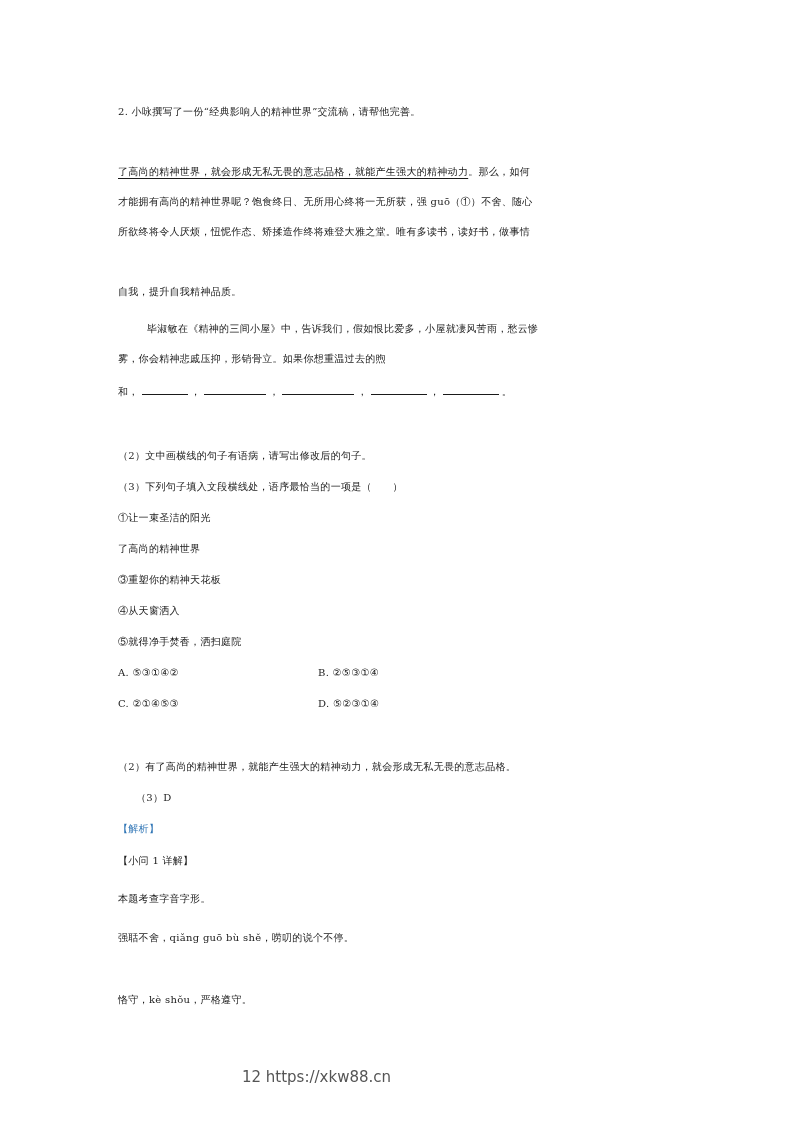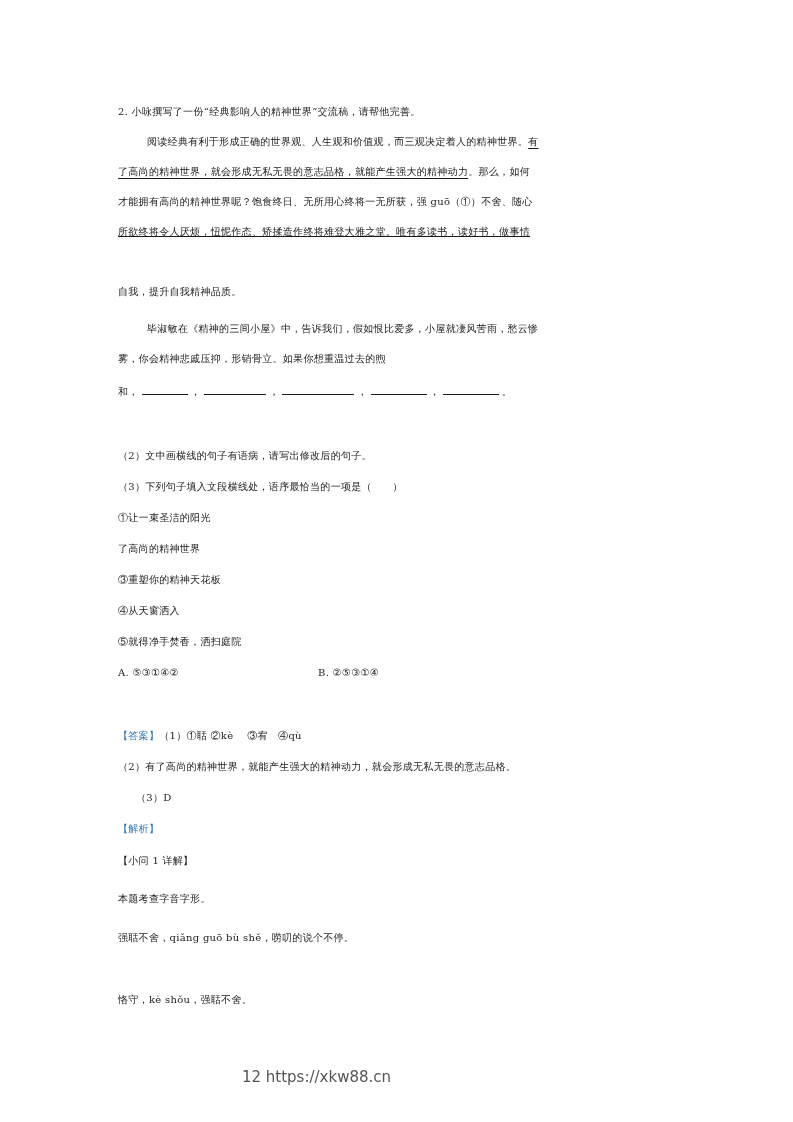--- a/index.html
+++ b/index.html
@@ -31,55 +31,52 @@
     }
     .optcol { display: inline-block; width: 200px; }
   </style>
 </head>
 <body>
 
 <div class="page">
 
   <div class="line" style="top:103px;">2. 小咏撰写了一份“经典影响人的精神世界”交流稿，请帮他完善。</div>
 
-  <div class="line indent" style="top:133px;">
-    <span>阅读经典有利于形成正确的世界观、人生观和价值观，而三观决定着人的精神世界。</span><span class="ul">有</span>
-  </div>
   <div class="line" style="top:163px;">
     <span class="ul">了高尚的精神世界，就会形成无私无畏的意志品格，就能产生强大的精神动力</span><span>。那么，如何</span>
   </div>
   <div class="line" style="top:193px;">才能拥有高尚的精神世界呢？饱食终日、无所用心终将一无所获，强 guō（①）不舍、随心</div>
-  <div class="line" style="top:223px;text-decoration:underline;">所欲终将令人厌烦，忸怩作态、矫揉造作终将难登大雅之堂。唯有多读书，读好书，做事情</div>
+  <div class="line" style="top:223px;">所欲终将令人厌烦，忸怩作态、矫揉造作终将难登大雅之堂。唯有多读书，读好书，做事情</div>
   <div class="line" style="top:283px;">自我，提升自我精神品质。</div>
 
   <div class="line indent" style="top:320px;">毕淑敏在《精神的三间小屋》中，告诉我们，假如恨比爱多，小屋就凄风苦雨，愁云惨</div>
   <div class="line" style="top:350px;">雾，你会精神悲戚压抑，形销骨立。如果你想重温过去的煦</div>
   <div class="line" style="top:380px;">
     <span>和，</span><span class="blank" style="width:46px;"></span><span>，</span><span class="blank" style="width:62px;"></span><span>，</span><span class="blank" style="width:72px;"></span><span>，</span><span class="blank" style="width:56px;"></span><span>，</span><span class="blank" style="width:56px;"></span><span>。</span>
   </div>
 
   <div class="line" style="top:447px;">（2）文中画横线的句子有语病，请写出修改后的句子。</div>
   <div class="line" style="top:478px;">（3）下列句子填入文段横线处，语序最恰当的一项是（　　）</div>
 
   <div class="line" style="top:509px;">①让一束圣洁的阳光</div>
   <div class="line" style="top:540px;">了高尚的精神世界</div>
   <div class="line" style="top:571px;">③重塑你的精神天花板</div>
   <div class="line" style="top:602px;">④从天窗洒入</div>
   <div class="line" style="top:633px;">⑤就得净手焚香，洒扫庭院</div>
 
   <div class="line" style="top:664px;">
     <span class="optcol">A. ⑤③①④②</span><span>B. ②⑤③①④</span>
   </div>
+  <div class="line" style="top:695px;">
+    <span class="optcol">C. ②①④⑤③</span><span>D. ⑤②③①④</span>
+  </div>
 
-  <div class="line" style="top:727px;">
-    <span class="blue">【答案】</span><span>（1）①聒 ②kè　 ③宥　④qù</span>
-  </div>
   <div class="line" style="top:758px;">（2）有了高尚的精神世界，就能产生强大的精神动力，就会形成无私无畏的意志品格。</div>
   <div class="line" style="top:789px;margin-left:18px;">（3）D</div>
   <div class="line blue" style="top:820px;">【解析】</div>
 
   <div class="line" style="top:852px;">【小问 1 详解】</div>
   <div class="line" style="top:890px;">本题考查字音字形。</div>
   <div class="line" style="top:929px;">强聒不舍，qiǎng guō bù shě，唠叨的说个不停。</div>
-  <div class="line" style="top:991px;">恪守，kè shǒu，强聒不舍。</div>
+  <div class="line" style="top:991px;">恪守，kè shǒu，严格遵守。</div>
 
   <div class="footer">12 https://xkw88.cn</div>
 </div>
 
 </body></html>

